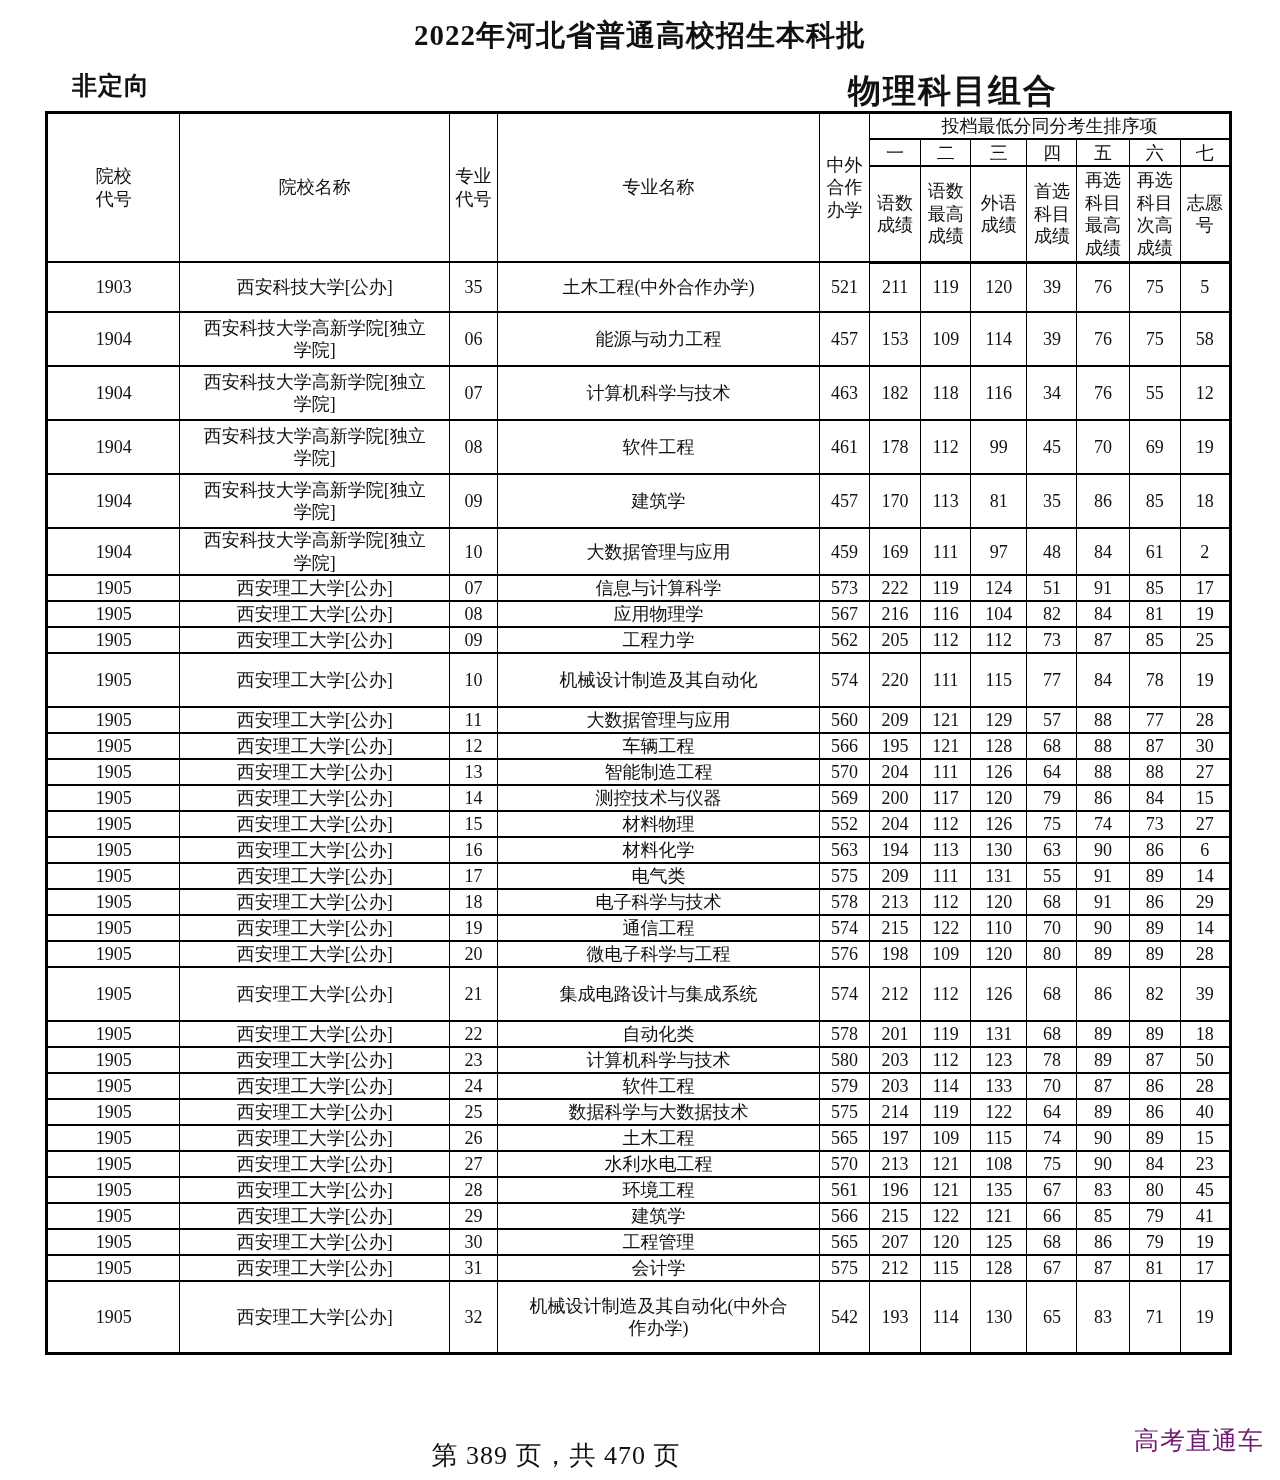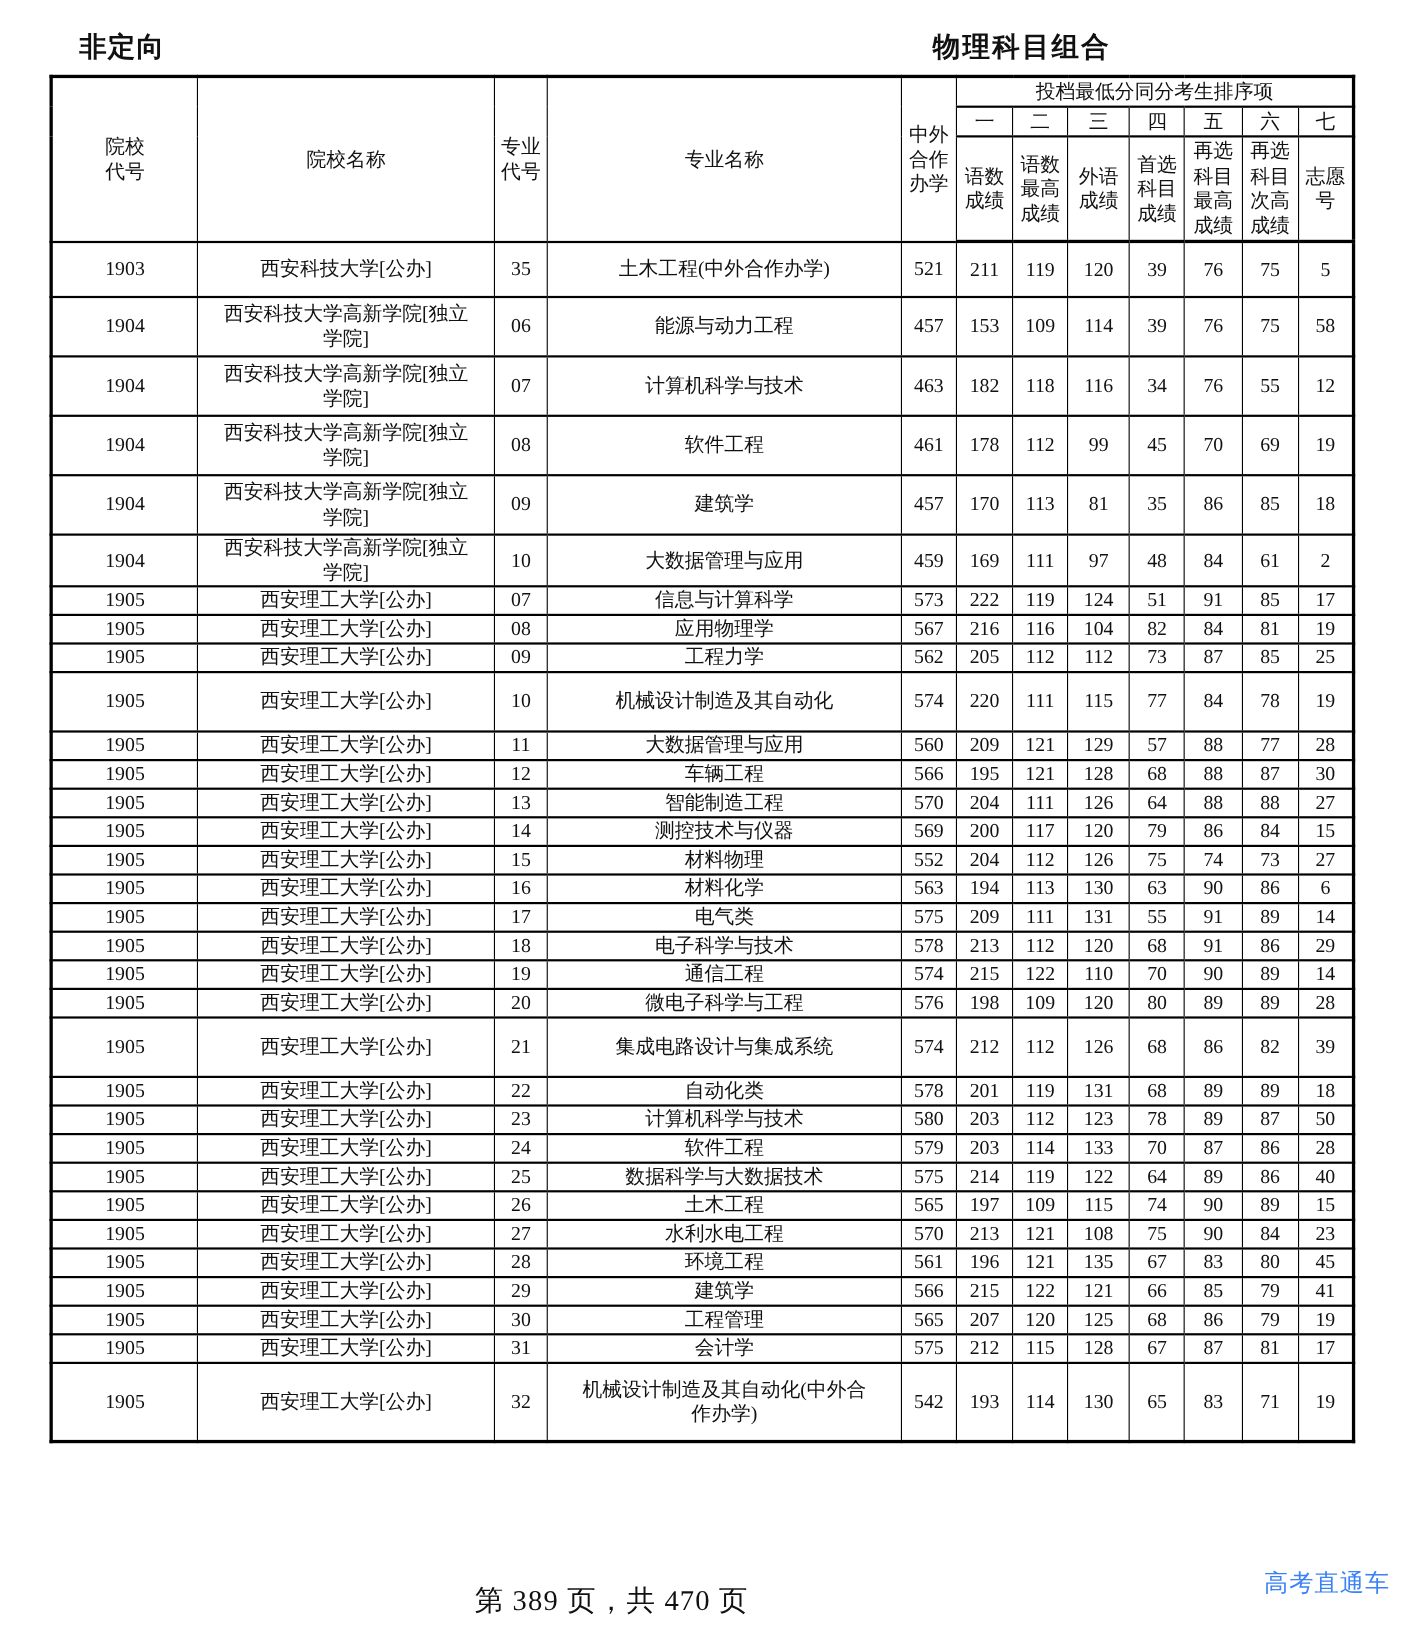--- a/index.html
+++ b/index.html
@@ -34,21 +34,21 @@
     left: 72px;
     top: 2px;
     font-size: 25px;
     font-weight: bold;
     letter-spacing: 1px;
   }
   .subheader .right-label {
     position: absolute;
     left: 848px;
     top: 2px;
-    font-size: 25px;
+    font-size: 33px;
     font-weight: bold;
     letter-spacing: 2px;
   }
 
   table.stats {
     margin-left: 45px;
     width: 1187px;
     border-collapse: collapse;
     table-layout: fixed;
     border: 3px solid #000;
@@ -87,29 +87,30 @@
     width: 1112px;
     top: 1438px;
     text-align: center;
     font-size: 26px;
     letter-spacing: 1px;
   }
   .watermark {
     position: absolute;
     right: 16px;
     top: 1424px;
-    font-size: 22px;
-    color: #3b82f6;
+    font-size: 25px;
+    color: #701a75;
     letter-spacing: 1px;
   }
 </style>
 </head>
 <body>
 
 <div class="title-block">
+  <div>2022年河北省普通高校招生本科批</div>
 </div>
 
 <div class="subheader">
   <span class="left-label">非定向</span>
   <span class="right-label">物理科目组合</span>
 </div>
 
 <table class="stats">
   <colgroup>
     <col style="width:133px">

